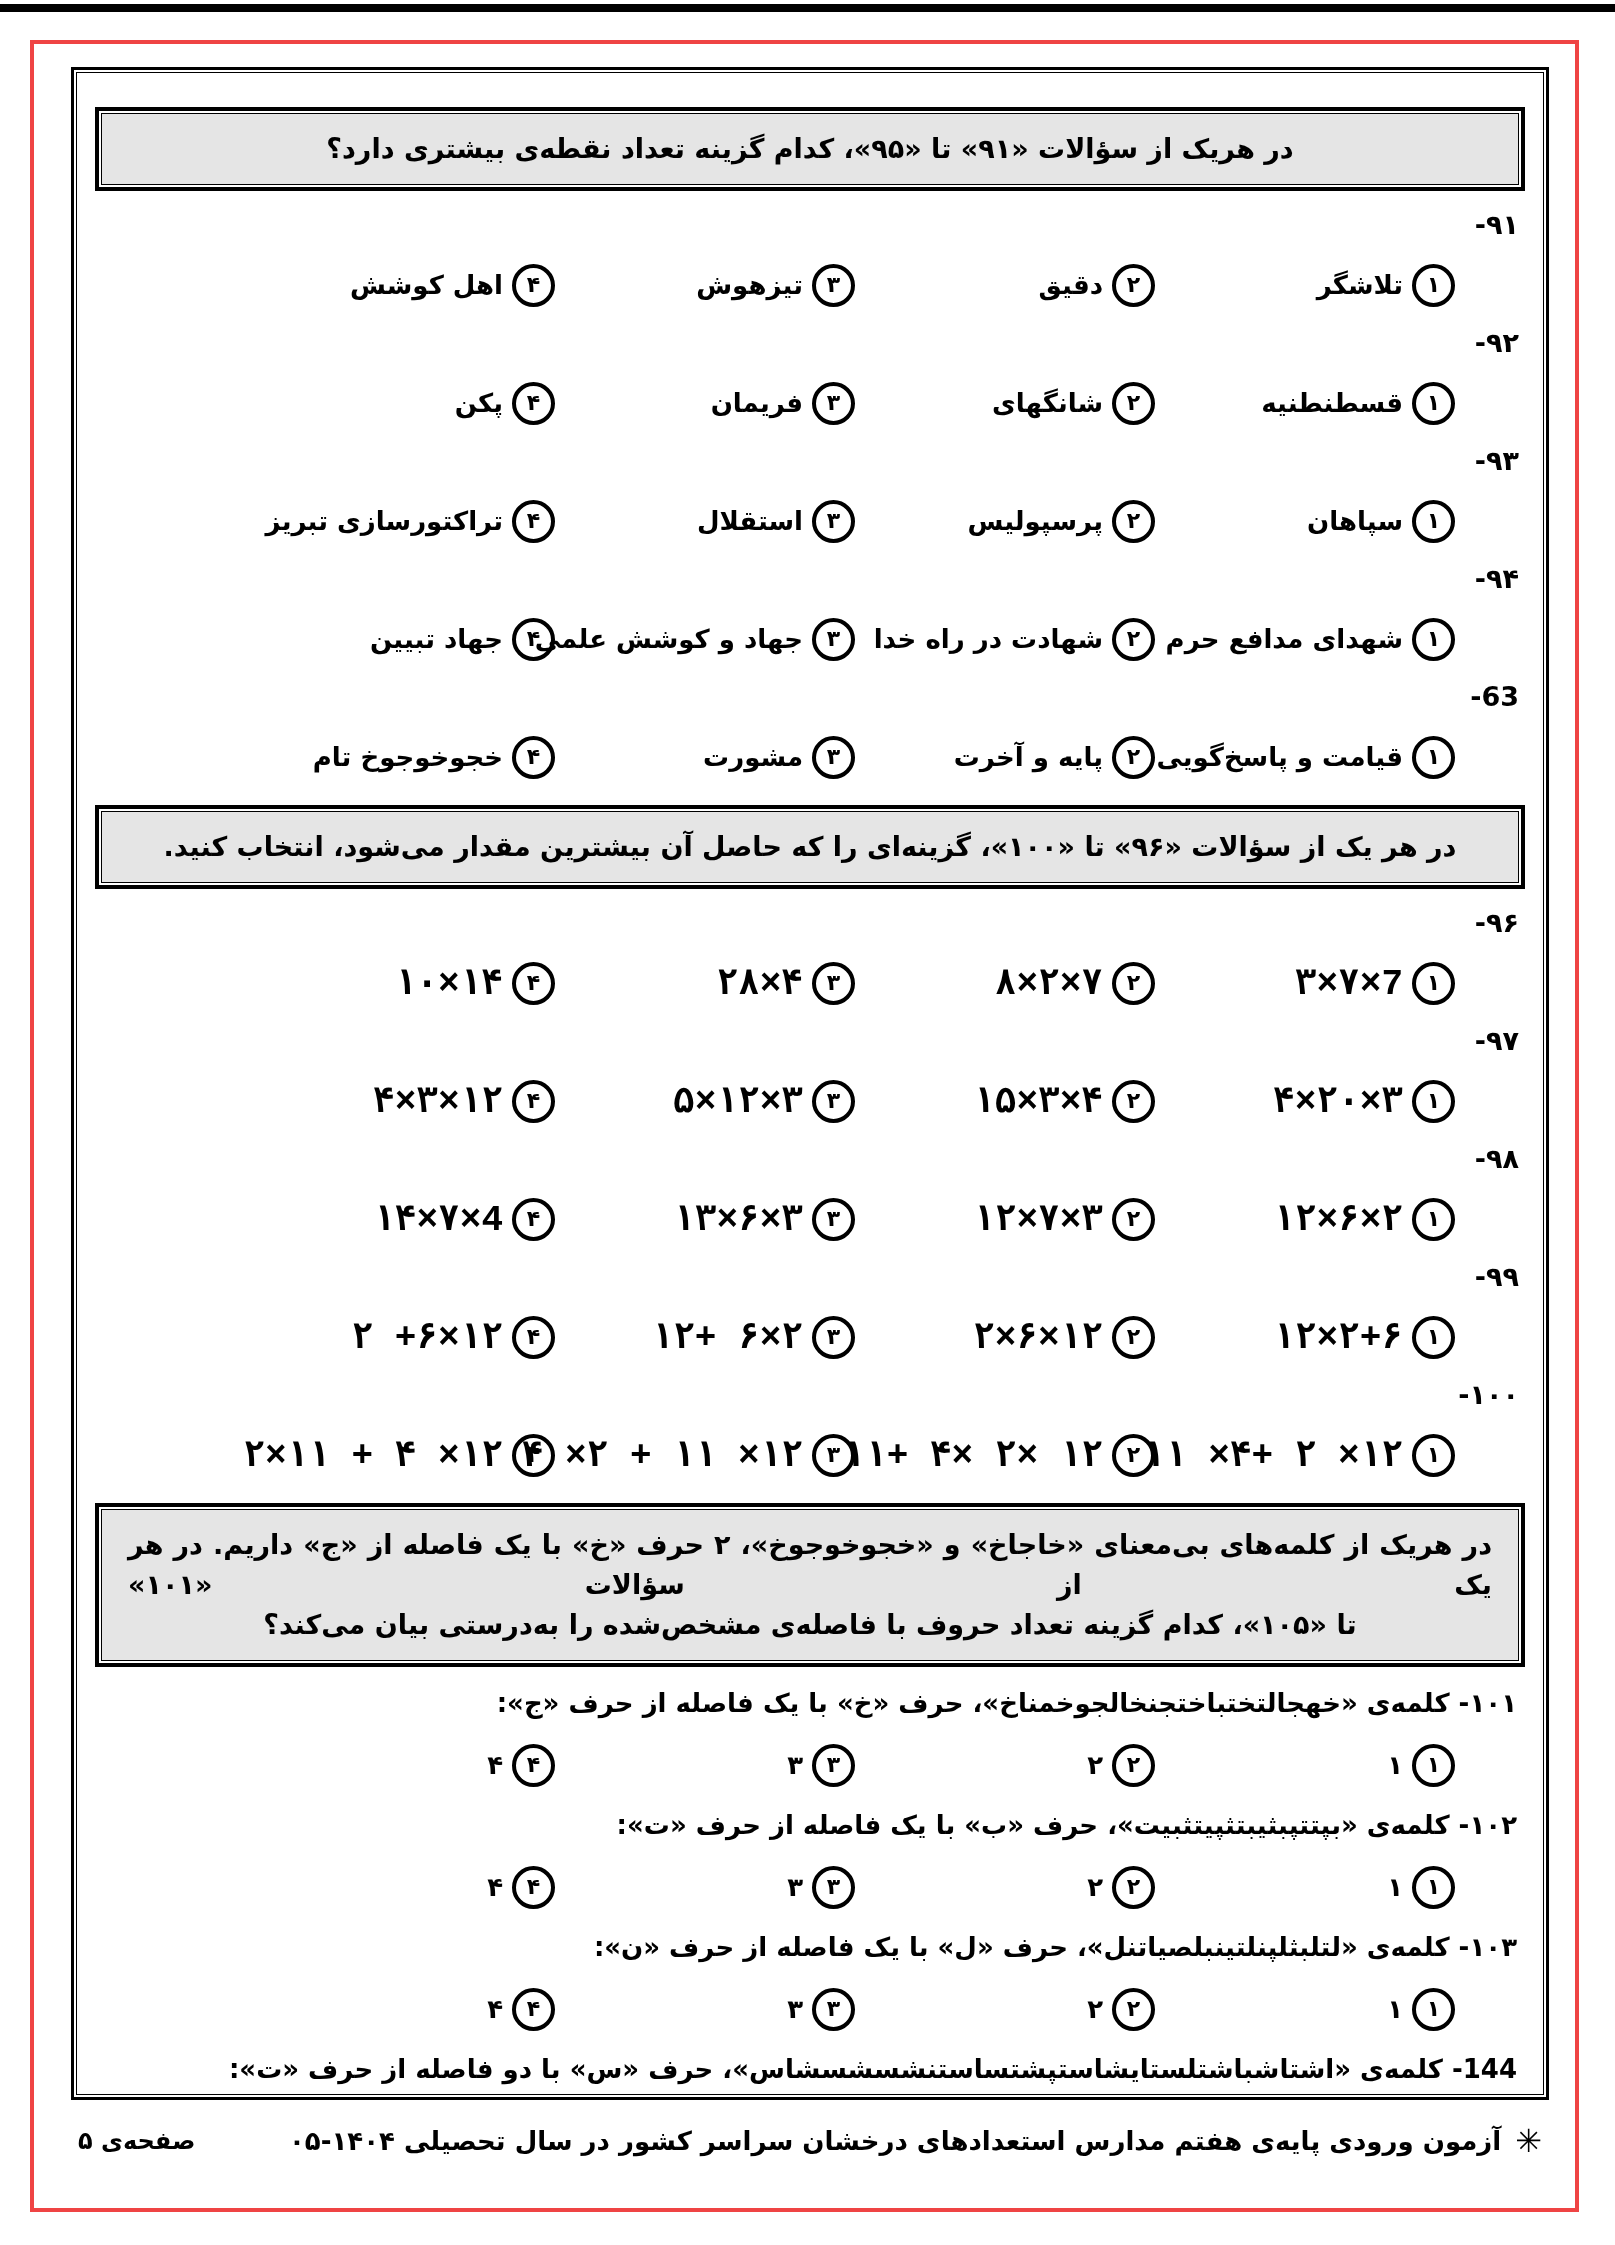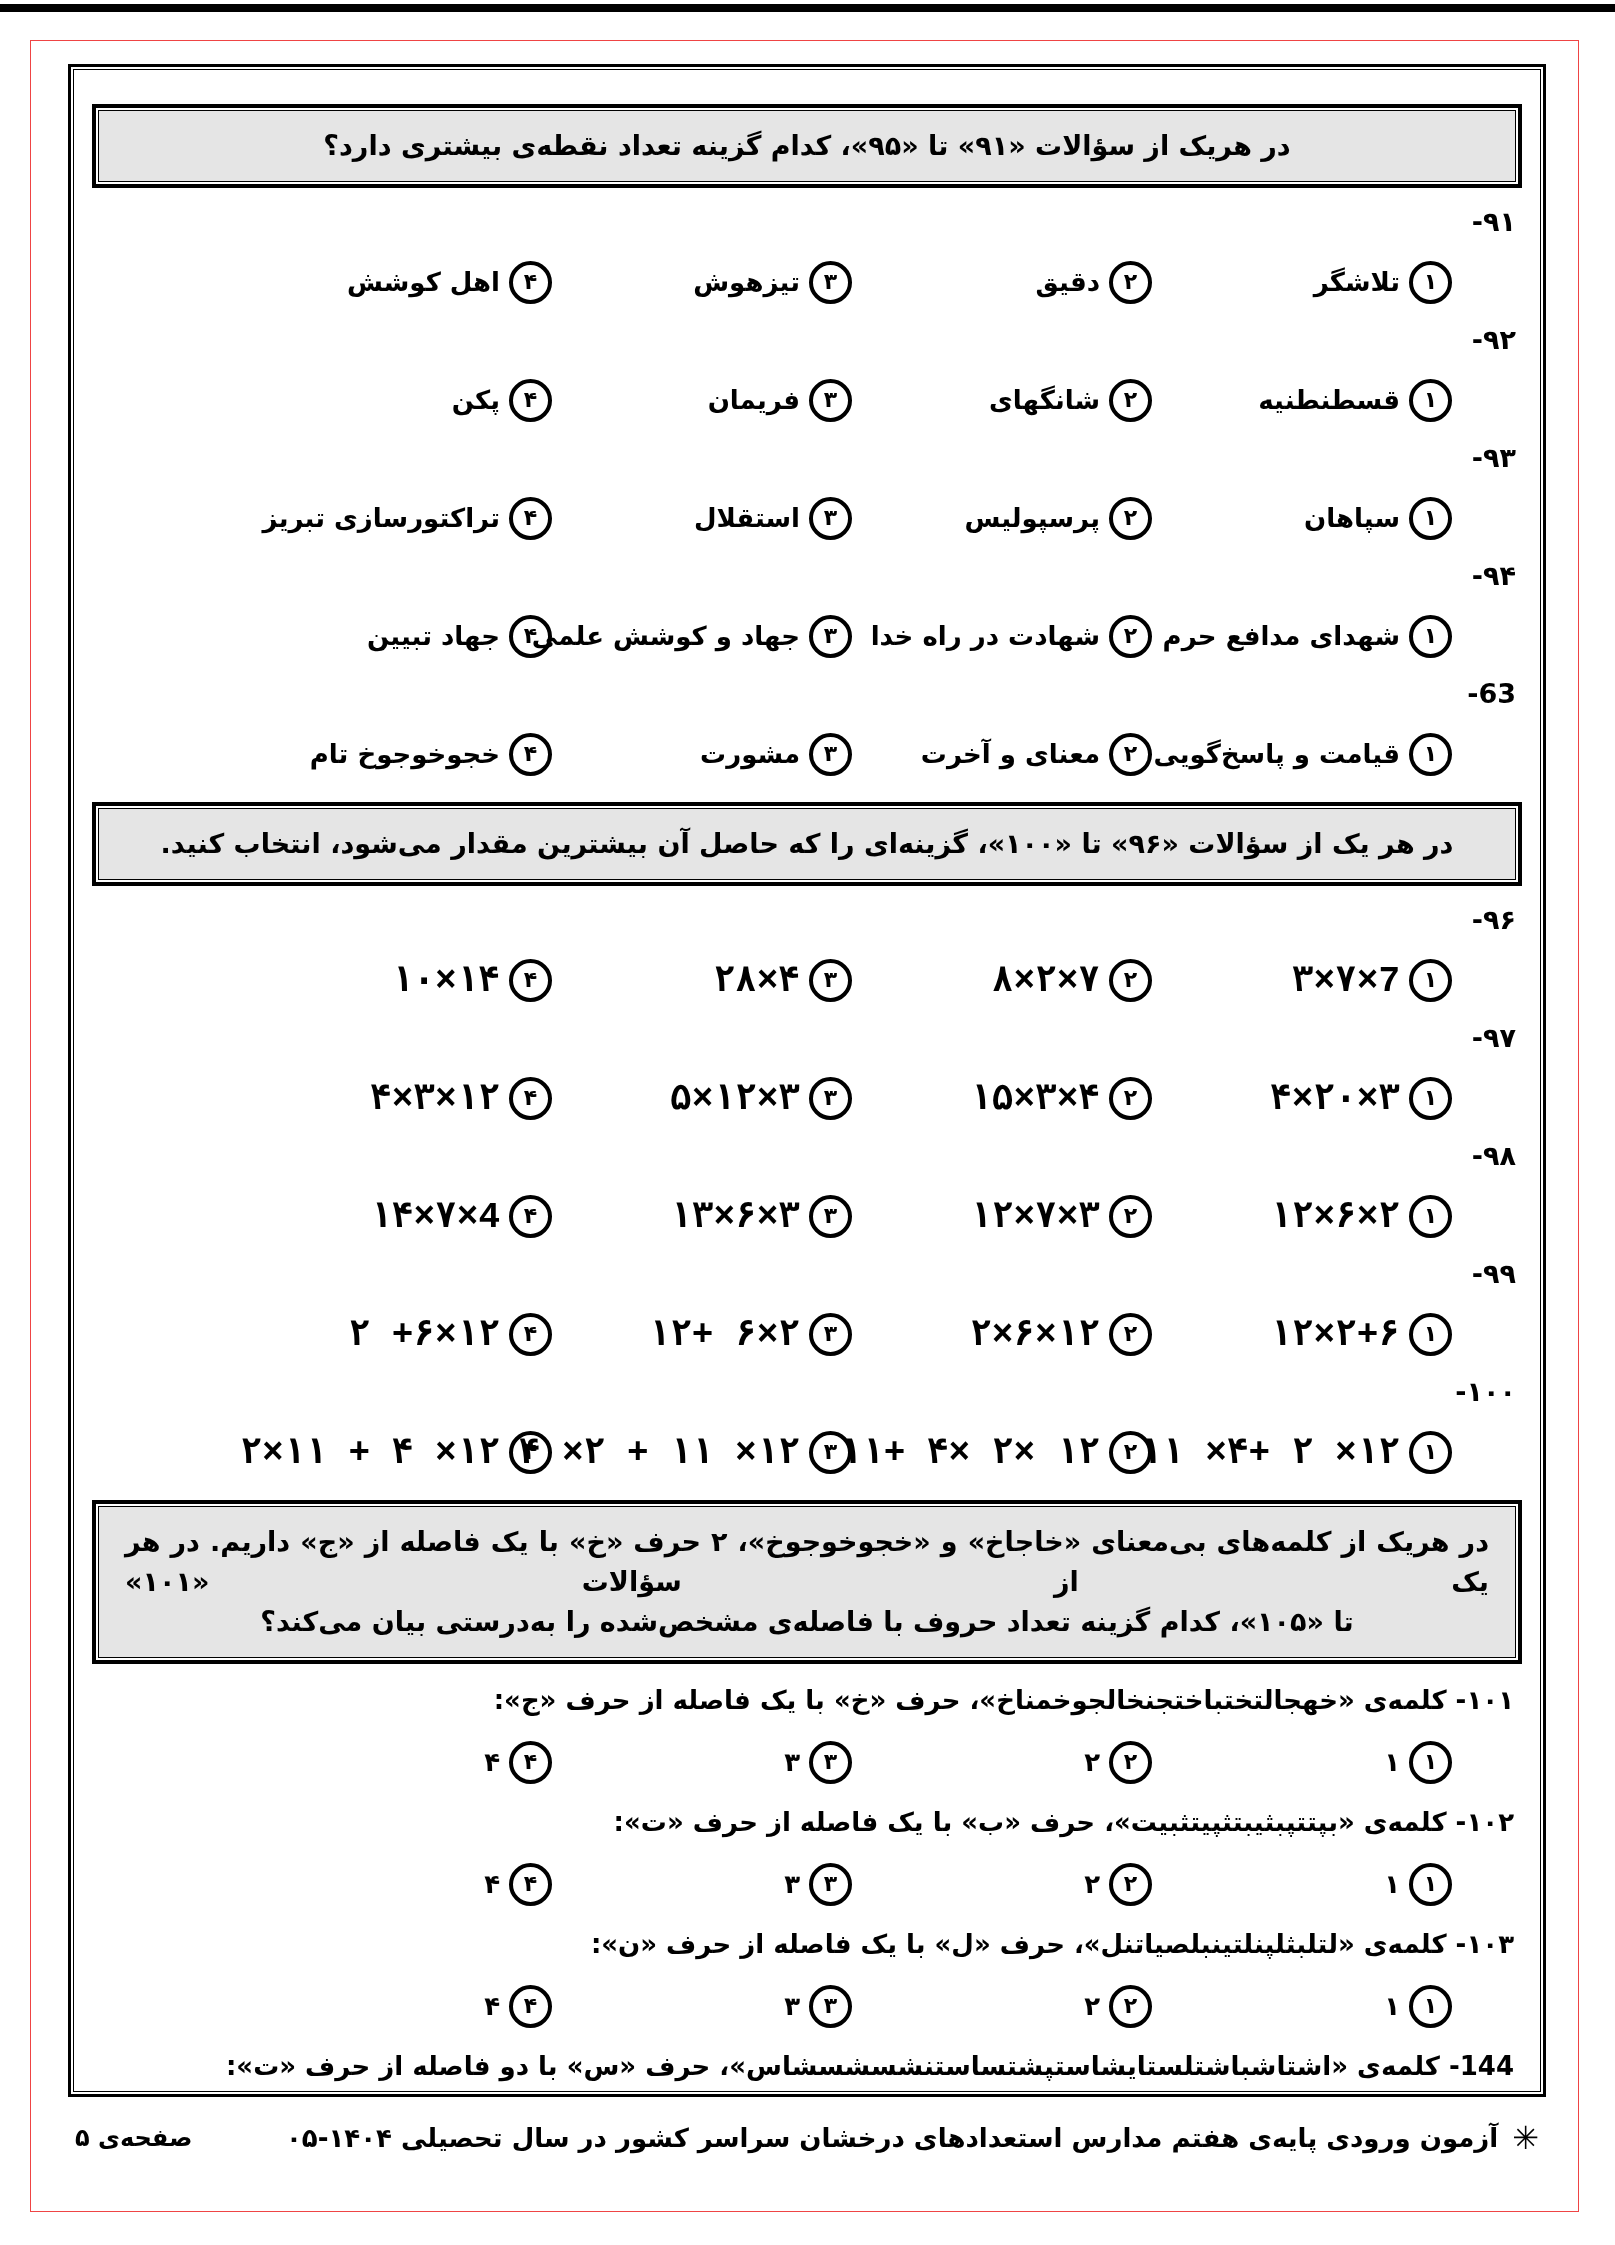--- a/index.html
+++ b/index.html
@@ -4,21 +4,21 @@
 <style>
   :root{ --ink:#000; --header-bg:#e5e5e5; }
   html,body{ margin:0; padding:0; }
   body{
     width:1615px; height:2245px; position:relative; background:#fff;
     font-family:"DejaVu Sans", sans-serif; color:var(--ink); overflow:hidden;
   }
   .scan-edge{ position:absolute; top:4px; left:0; right:0; height:8px; background:#000; }
   .outer{
     position:absolute; left:30px; top:40px; width:1549px; height:2172px;
-    border:1px solid #ef4444; box-sizing:border-box;
+    border:4px solid #ef4444; box-sizing:border-box;
   }
   .frame{
     position:absolute; left:42px; top:28px; width:1468px; height:2023px;
     box-sizing:border-box; border:1px solid #000; outline:3px solid #000; outline-offset:2px;
     padding:12px 16px 0 16px; overflow:hidden;
   }
   .section{ direction:rtl; }
   .hbox{ border:4px solid #000; padding:2px; margin:22px 2px 14px 2px; }
   .hbox-in{ border:1px solid #000; background:var(--header-bg); padding:15px 26px; }
   .hline{ font-weight:bold; font-size:27px; line-height:40px; direction:rtl; }
@@ -154,21 +154,21 @@
           </div>
           <div class="q">
             <div class="qnum">63-</div>
             <div class="opts">
               <div class="opt">
                 <div class="circ">۱</div>
                 <span class="olabel">قیامت و پاسخ‌گویی</span>
               </div>
               <div class="opt">
                 <div class="circ">۲</div>
-                <span class="olabel">معنای و آخرت</span>
+                <span class="olabel">پایه و آخرت</span>
               </div>
               <div class="opt">
                 <div class="circ">۳</div>
                 <span class="olabel">مشورت</span>
               </div>
               <div class="opt">
                 <div class="circ">۴</div>
                 <span class="olabel">خجوخوجوخ تام</span>
               </div>
             </div>

